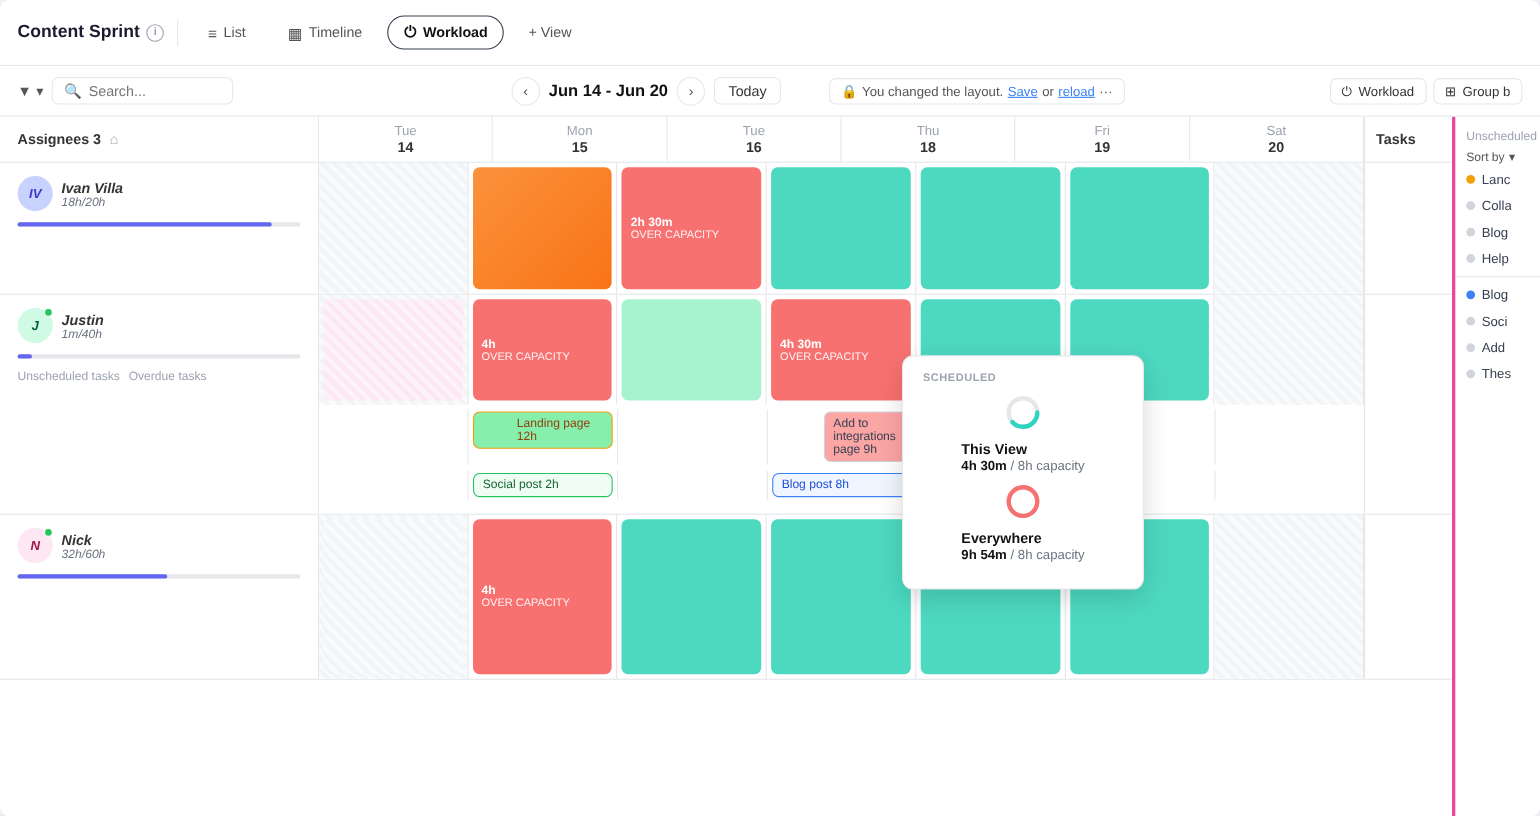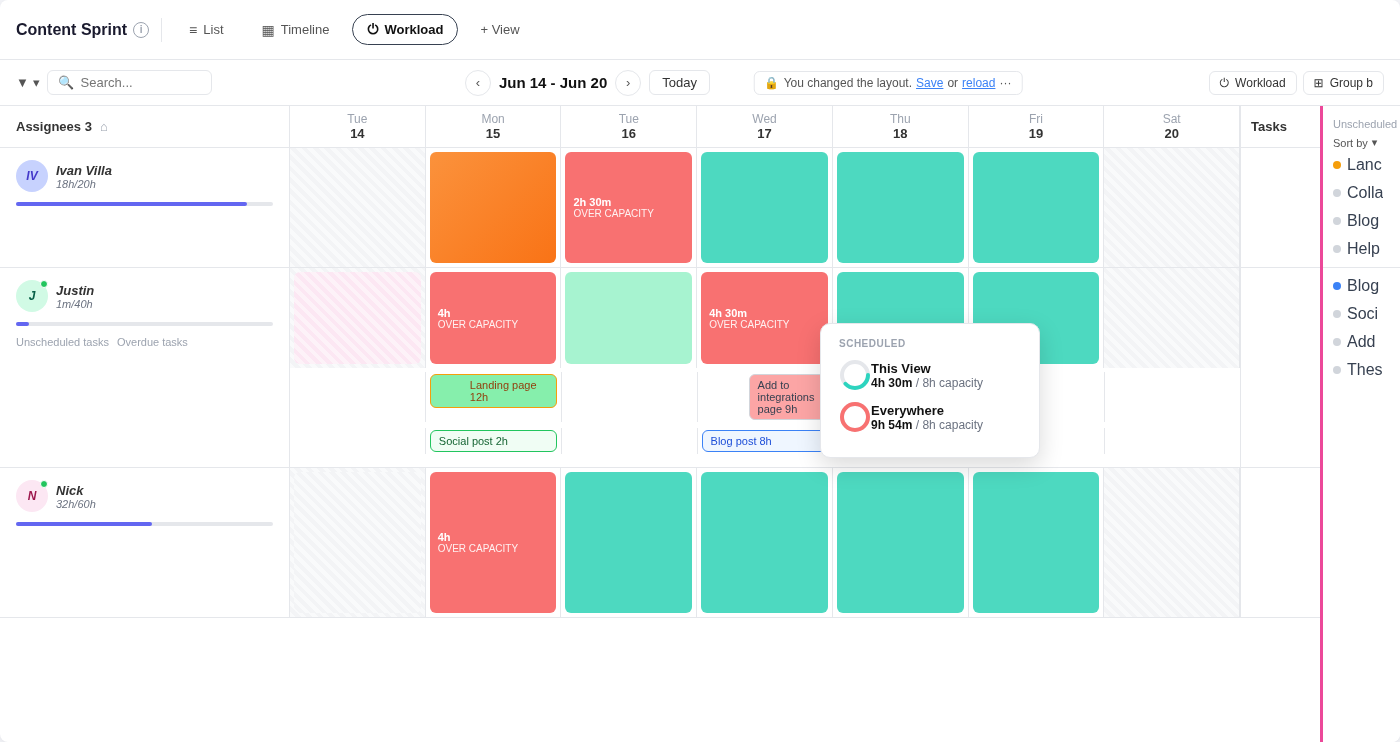--- a/index.html
+++ b/index.html
@@ -73,33 +73,33 @@
 
     .task-chip { border-radius: 6px; padding: 4px 8px; font-size: 11px; font-weight: 500; border: 1.5px solid; }
     .task-chip.yellow { background: #86efac; border-color: #f59e0b; color: #92400e; padding-left: 39px; }
     .task-chip.green-border { background: #f0fdf4; border-color: #22c55e; color: #166534; }
     .task-chip.blue-border { background: #eff6ff; border-color: #3b82f6; color: #1d4ed8; }
     .task-chip.gray-border { background: #fca5a5; border-color: #d1d5db; color: #374151; margin-left: 47px; }
 
     
     .tooltip-popup { position: absolute; background: #fff; border: 1px solid #e5e7eb; border-radius: 10px; box-shadow: 0 8px 24px rgba(0,0,0,0.15); padding: 14px 18px; z-index: 100; width: 220px; top: 175px; left: 820px; }
     .tooltip-label { font-size: 10px; font-weight: 700; color: #9ca3af; text-transform: uppercase; letter-spacing: 0.05em; margin-bottom: 10px; }
-    .tooltip-item { display: flex; align-items: center; margin-bottom: 10px; }
+    .tooltip-item { display: flex; align-items: center; gap: 10px; margin-bottom: 10px; flex-direction: column; }
     .tooltip-item-text { }
     .tooltip-item-title { font-size: 13px; font-weight: 600; color: #111; }
     .tooltip-item-sub { font-size: 12px; color: #6b7280; }
     .tooltip-item-sub strong { color: #111; }
     .tasks-panel-label { font-size: 11px; color: #9ca3af; padding: 4px 10px; }
     .tasks-panel-sort { font-size: 11px; color: #555; padding: 2px 10px; display: flex; align-items: center; gap: 4px; }
     .tasks-panel-item { display: flex; align-items: center; gap: 6px; padding: 5px 10px; font-size: 12px; }
     .dot { width: 8px; height: 8px; border-radius: 50%; flex-shrink: 0; }
     .dot.yellow { background: #f59e0b; }
     .dot.blue { background: #3b82f6; }
     .dot.gray { background: #d1d5db; }
-    .task-name-short { color: #374151; font-size: 16px; white-space: nowrap; overflow: hidden; text-overflow: ellipsis; max-width: 60px; }
+    .task-name-short { color: #374151; font-size: 12px; white-space: nowrap; overflow: hidden; text-overflow: ellipsis; max-width: 60px; }
   </style>
 </head>
 <body>
 
 <div class="app-container">
 
   <div class="header">
     <div class="project-title">
       <span>Content Sprint</span>
       <div class="info-icon">i</div>
@@ -174,24 +174,20 @@
             <span class="day-name">Tue</span>
             <span class="day-num">14</span>
           </div>
           <div class="day-col">
             <span class="day-name">Mon</span>
             <span class="day-num">15</span>
           </div>
           <div class="day-col">
             <span class="day-name">Tue</span>
             <span class="day-num">16</span>
-          </div>
-          <div class="day-col">
-            <span class="day-name">Wed</span>
-            <span class="day-num">17</span>
           </div>
           <div class="day-col">
             <span class="day-name">Thu</span>
             <span class="day-num">18</span>
           </div>
           <div class="day-col">
             <span class="day-name">Fri</span>
             <span class="day-num">19</span>
           </div>
           <div class="day-col">

